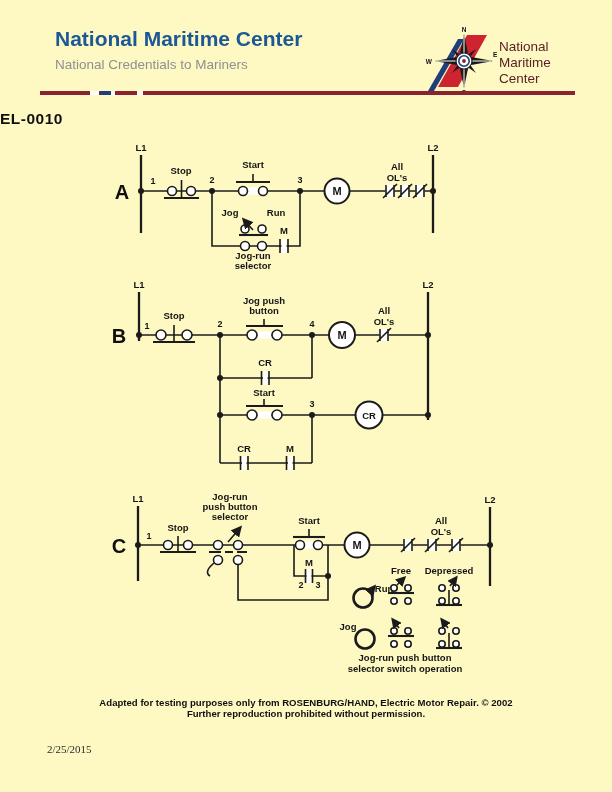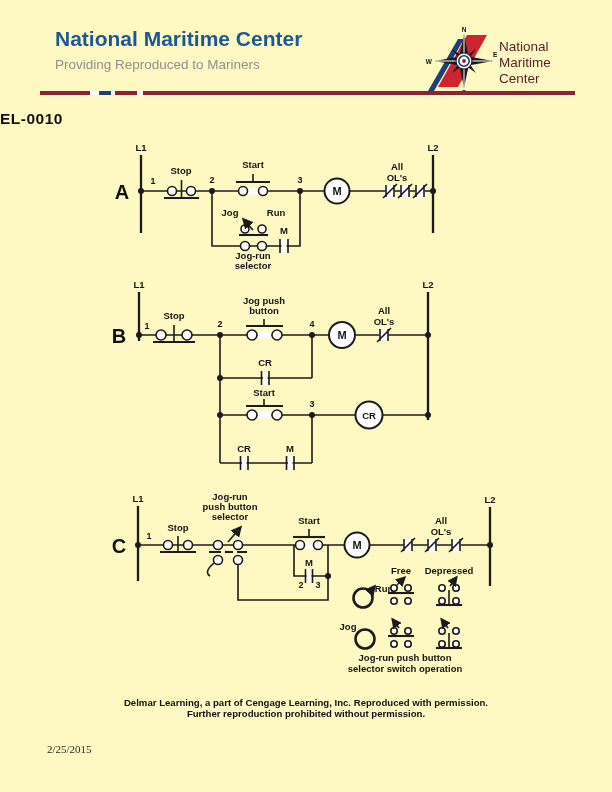--- a/index.html
+++ b/index.html
@@ -33,21 +33,21 @@
   .dot{fill:#1b1b1b;stroke:none;}
   .mask{fill:#fff;stroke:none;}
   .coil{fill:#fff;stroke:#1b1b1b;stroke-width:2;}
 </style>
 </head>
 <body>
 
 <div class="page">
 
   <div class="hdr-title">National Maritime Center</div>
-  <div class="hdr-sub">Providing Reproduced to Mariners</div>
+  <div class="hdr-sub">National Credentials to Mariners</div>
 
   <svg style="position:absolute;left:425px;top:25px;" width="165" height="70" viewBox="0 0 165 70">
     <g>
       <polygon points="33,14 39,14 9,66 3,66" fill="#1f3f7a"></polygon>
       <polygon points="42,10 62,10 33,62 13,62" fill="#cd2430"></polygon>
     </g>
     <g>
       <path d="M39,9 L43.6,31.4 L68,36 L43.6,40.6 L39,63 L34.4,40.6 L10,36 L34.4,31.4 Z" fill="#1a1a1a"></path>
       <path d="M51,24 L42.5,36 L51,48 L39,39.5 L27,48 L35.5,36 L27,24 L39,32.5 Z" fill="#1a1a1a"></path>
       <path d="M39,36 L39,11 M39,36 L66,36 M39,36 L39,61 M39,36 L12,36" stroke="#ffffff" stroke-width="1"></path>
@@ -330,18 +330,18 @@
           <path class="bar" d="M436,648 H462"></path>
         </g>
 
         <text class="lbl" x="405" y="661">Jog-run push button</text>
         <text class="lbl" x="405" y="672">selector switch operation</text>
       </g>
     </g>
   </svg>
 
   <div class="footer">
-    <div>Delmar Learning, a part of Cengage Learning, Inc. Reproduced with permission.</div>
+    <div>Adapted for testing purposes only from ROSENBURG/HAND, Electric Motor Repair. © 2002</div>
     <div>Further reproduction prohibited without permission.</div>
   </div>
   <div class="date">2/25/2015</div>
 
 </div>
 
 </body></html>

